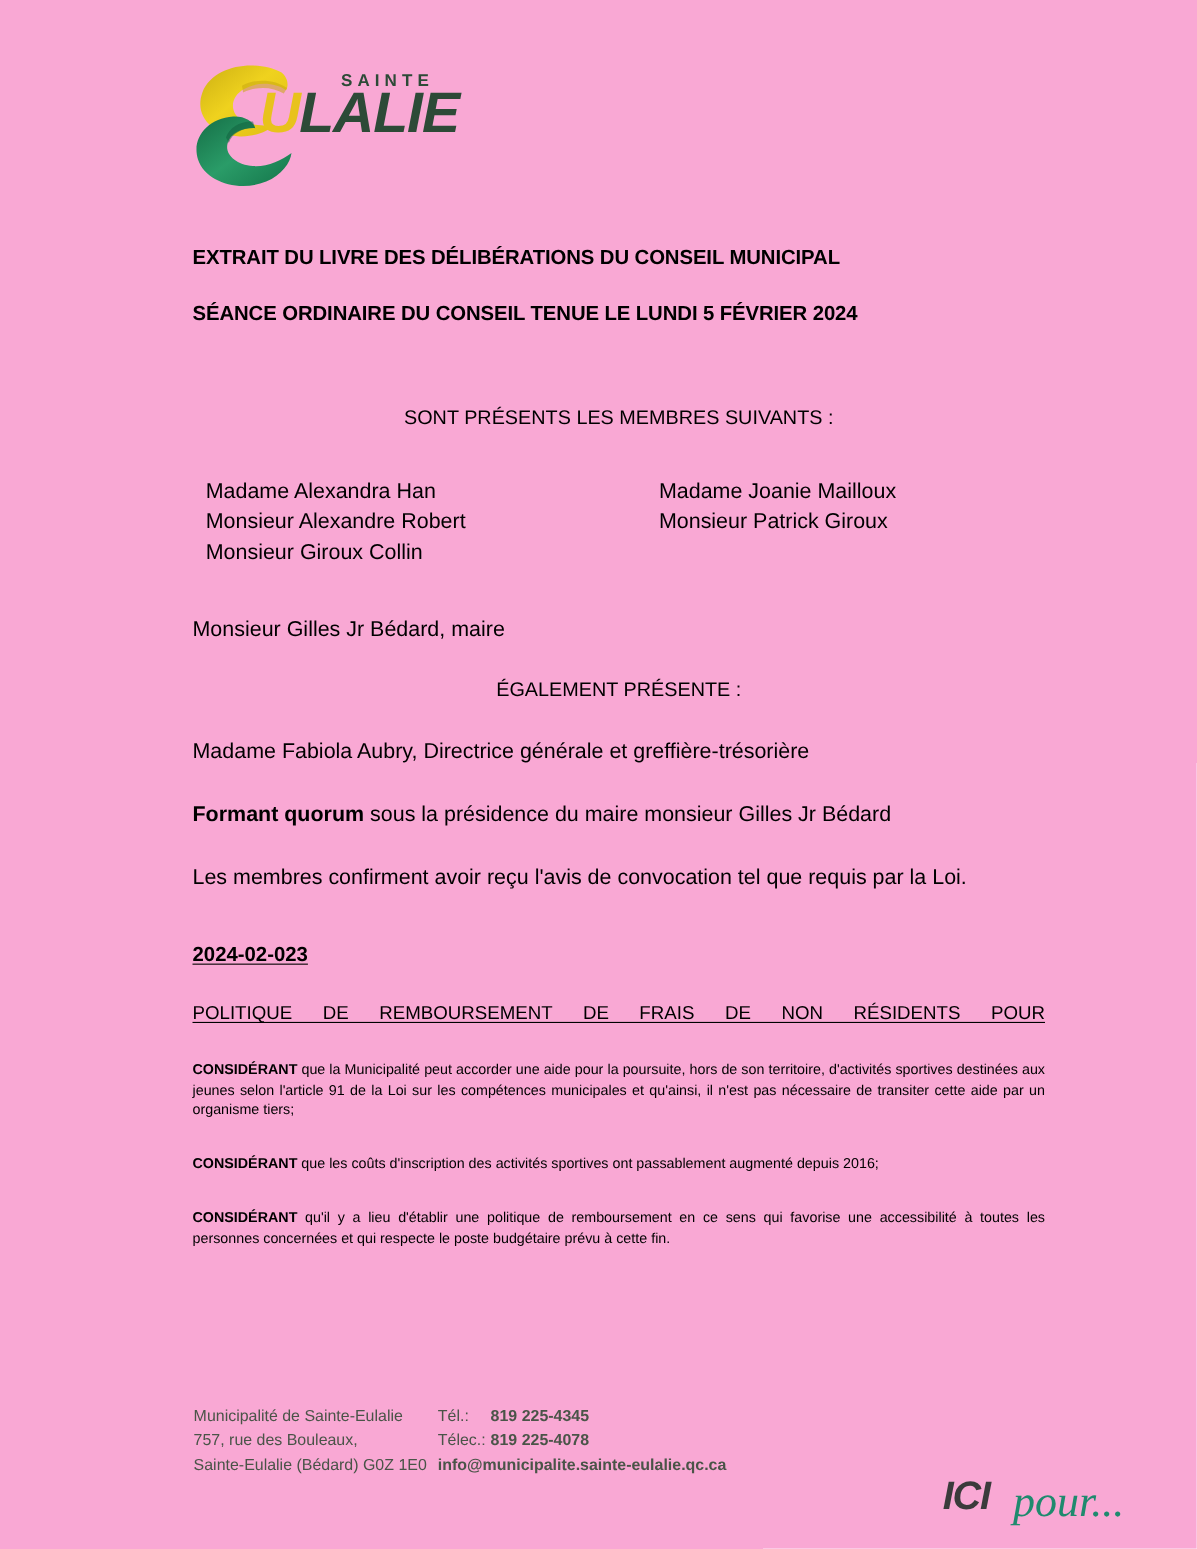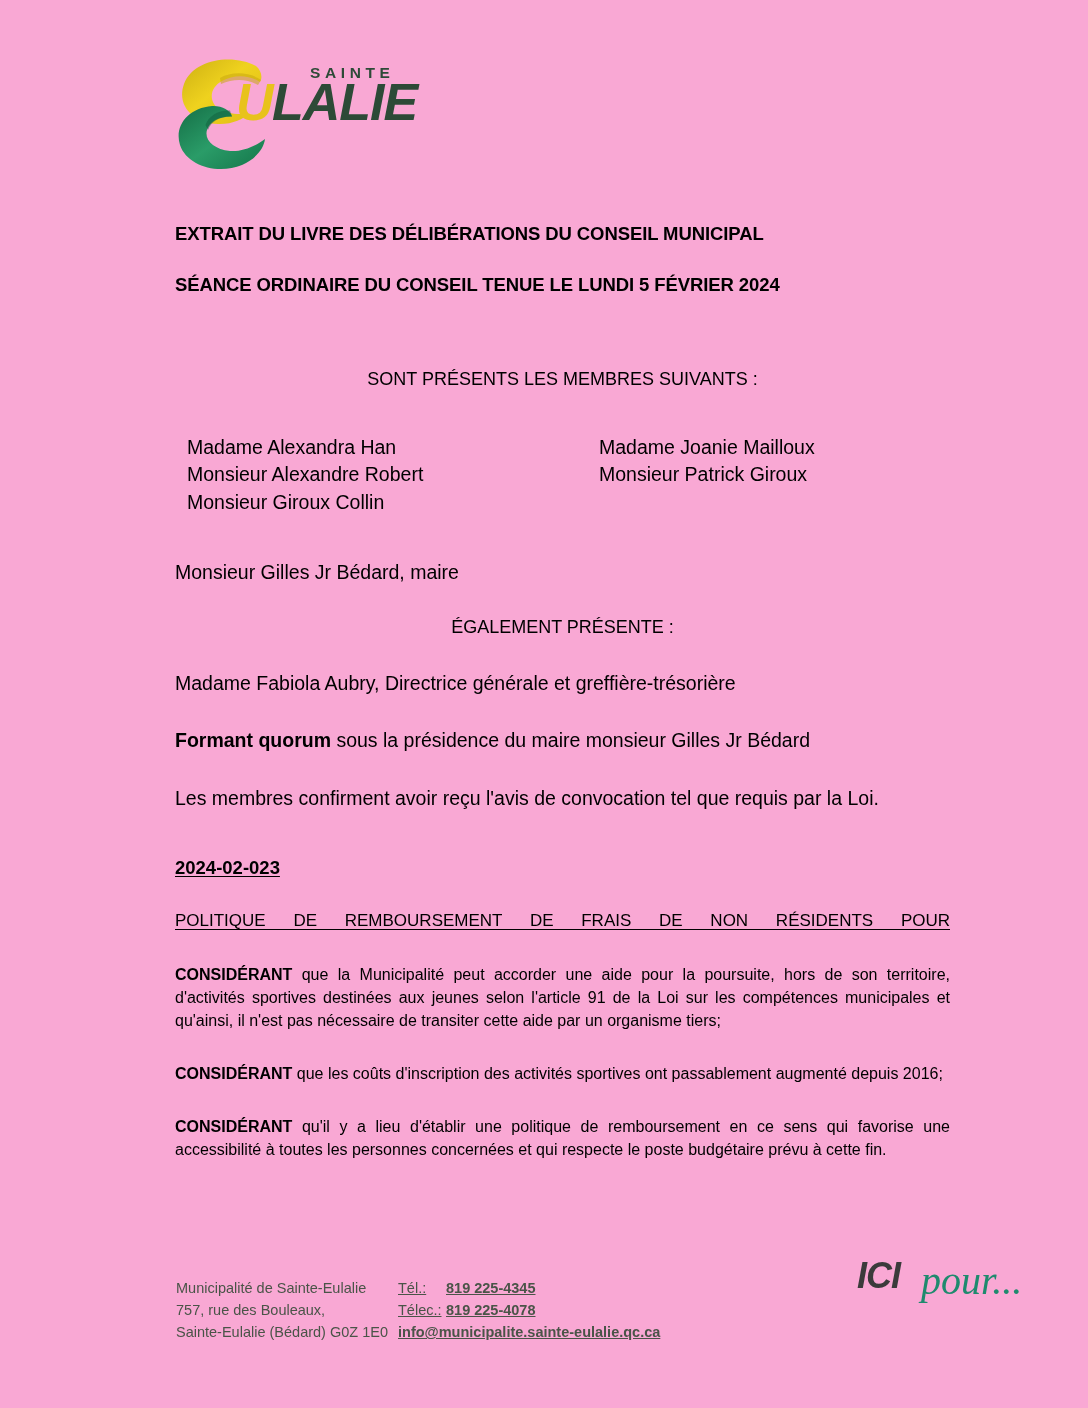--- a/index.html
+++ b/index.html
@@ -94,21 +94,21 @@
     text-underline-offset: 3px;
     text-align: justify;
     text-align-last: left;
     line-height: 1.42;
     margin: 0;
   }
   .reso-title .l1 { display: block; text-align: justify; text-align-last: justify; }
   .reso-title .l2 { display: block; }
 
   .para {
-    font-size: 16px;
+    font-size: 13px;
     line-height: 1.44;
     text-align: justify;
     text-align-last: left;
     margin: 0;
     hyphens: none;
   }
 
   
   .footer {
     position: absolute;
@@ -122,33 +122,32 @@
   .footer-addr {
     font-size: 14.5px;
     line-height: 1.52;
     white-space: nowrap;
     width: 222px;
   }
   .footer-contact {
     font-size: 14.5px;
     line-height: 1.52;
     white-space: nowrap;
-    text-decoration: underline;
   }
   .footer-contact .row {
     display: flex;
   }
   .footer-contact .lab { width: 48px; }
   .footer-contact .val { font-weight: bold; }
   .footer-contact .mail { font-weight: bold; }
 
   .ici-logo {
     position: absolute;
     left: 855px;
-    top: 1244px;
+    top: 1328px;
     width: 190px;
     height: 75px;
   }
 </style>
 </head>
 <body>
 
 <div class="page">
 
   <div class="logo-block">

